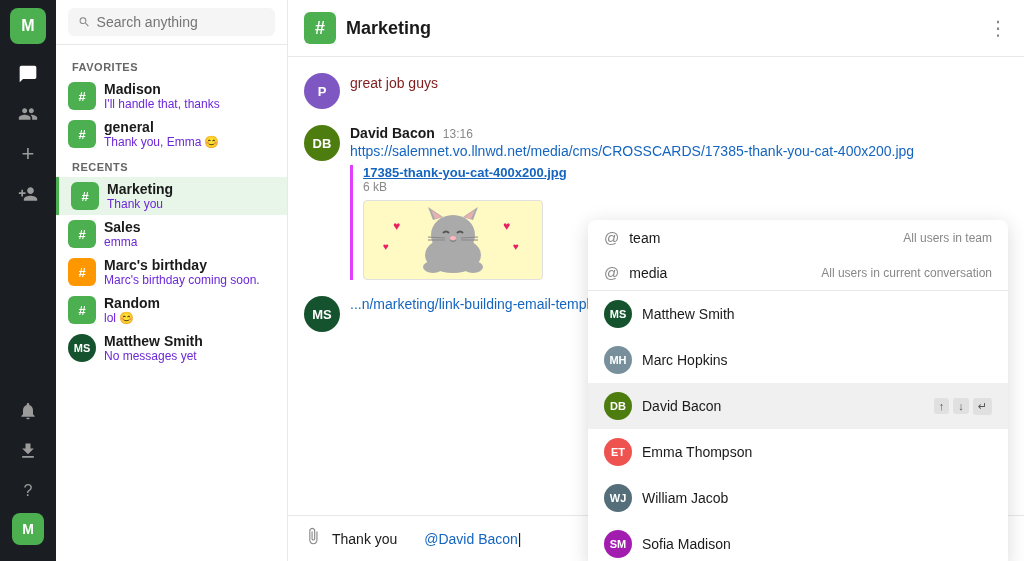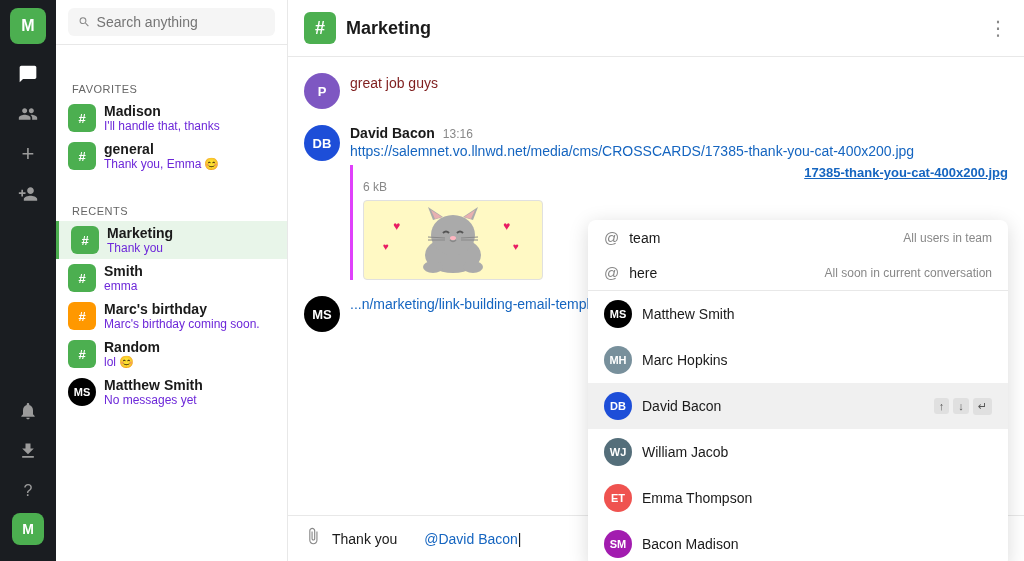--- a/index.html
+++ b/index.html
@@ -55,24 +55,23 @@
       background: #f5f5f5;
       border-radius: 6px;
       padding: 6px 10px;
     }
     .search-input-wrap input {
       border: none; background: transparent; font-size: 14px; color: #666; outline: none; width: 100%;
     }
 
     .sidebar-content { overflow-y: auto; flex: 1; padding: 8px 0; }
     .section-label {
-      font-size: 11px; font-weight: 400; color: #666;
+      font-size: 11px; font-weight: 700; color: #666;
       padding: 8px 16px 4px;
       letter-spacing: 0.5px;
-      margin-top: 22px;
     }
     .channel-item {
       display: flex; align-items: center; gap: 8px;
       padding: 4px 12px;
       cursor: pointer;
       border-radius: 0;
       position: relative;
     }
     .channel-item.active { background: #e8f5e9; border-left: 3px solid #4caf50; }
     .channel-avatar {
@@ -128,21 +127,21 @@
     .msg-author { font-weight: 700; font-size: 14px; color: #1a1a1a; }
     .msg-time { font-size: 12px; color: #888; text-align: center; }
     .msg-text { font-size: 14px; color: #7f1d1d; line-height: 1.5; }
     .msg-link { color: #1565c0; text-decoration: none; font-size: 14px; }
 
     .file-preview {
       border-left: 3px solid #e040fb;
       padding-left: 10px;
       margin-top: 6px;
     }
-    .file-name { color: #1565c0; font-size: 13px; font-weight: 600; text-decoration: underline; cursor: pointer; text-align: right; }
+    .file-name { color: #1565c0; font-size: 13px; font-weight: 600; text-decoration: underline; cursor: pointer; }
     .file-size { font-size: 12px; color: #888; margin-bottom: 6px; }
     .file-thumb {
       width: 180px; height: 80px;
       background: #fff9c4;
       border-radius: 4px;
       overflow: hidden;
       display: flex; align-items: center; justify-content: center;
       border: 1px solid #e0e0e0;
     }
     
@@ -183,22 +182,22 @@
       background: #fff;
     }
     .attach-icon { color: #888; font-size: 18px; cursor: pointer; }
     .input-field {
       flex: 1; border: none; outline: none; font-size: 14px; color: #1a1a1a;
     }
     .mention-highlight { color: #1565c0; margin-left: 23px; }
     .emoji-icon { color: #888; font-size: 18px; cursor: pointer; }
 
     
-    .av-david { background: #1d4ed8; }
-    .av-matthew { background: #000000; }
+    .av-david { background: #4d7c0f; }
+    .av-matthew { background: #14532d; }
     .av-marc { background: #78909c; }
     .av-william { background: #546e7a; }
     .av-emma { background: #ef5350; }
     .av-sofia { background: #a21caf; }
     .av-msg1 { background: #7e57c2; }
   </style>
 </head>
 <body>
 
 <div class="icon-rail">
@@ -270,21 +269,21 @@
       <div class="channel-avatar ch-green">#</div>
       <div class="channel-info">
         <div class="channel-name">Marketing</div>
         <div class="channel-preview">Thank you</div>
       </div>
     </div>
 
     <div class="channel-item">
       <div class="channel-avatar ch-green">#</div>
       <div class="channel-info">
-        <div class="channel-name">Smith</div>
+        <div class="channel-name">Sales</div>
         <div class="channel-preview">emma</div>
       </div>
     </div>
 
     <div class="channel-item">
       <div class="channel-avatar ch-orange">#</div>
       <div class="channel-info">
         <div class="channel-name">Marc's birthday</div>
         <div class="channel-preview">Marc's birthday coming soon.</div>
       </div>
@@ -388,22 +387,22 @@
 
   <div class="mention-dropdown">
 
     <div class="mention-item">
       <span class="mention-at">@</span>
       <span class="mention-name">team</span>
       <span class="mention-desc">All users in team</span>
     </div>
     <div class="mention-item">
       <span class="mention-at">@</span>
-      <span class="mention-name">here</span>
-      <span class="mention-desc">All soon in current conversation</span>
+      <span class="mention-name">media</span>
+      <span class="mention-desc">All users in current conversation</span>
     </div>
     <div class="divider"></div>
 
     <div class="mention-item">
       <div class="mention-avatar av-matthew">MS</div>
       <span class="mention-name">Matthew Smith</span>
     </div>
     <div class="mention-item">
       <div class="mention-avatar av-marc">MH</div>
       <span class="mention-name">Marc Hopkins</span>
@@ -411,30 +410,30 @@
     <div class="mention-item selected">
       <div class="mention-avatar av-david">DB</div>
       <span class="mention-name">David Bacon</span>
       <div class="mention-keys">
         <span class="key-badge">↑</span>
         <span class="key-badge">↓</span>
         <span class="key-badge">↵</span>
       </div>
     </div>
     <div class="mention-item">
+      <div class="mention-avatar av-emma">ET</div>
+      <span class="mention-name">Emma Thompson</span>
+    </div>
+    <div class="mention-item">
       <div class="mention-avatar av-william">WJ</div>
       <span class="mention-name">William Jacob</span>
     </div>
     <div class="mention-item">
-      <div class="mention-avatar av-emma">ET</div>
-      <span class="mention-name">Emma Thompson</span>
-    </div>
-    <div class="mention-item">
       <div class="mention-avatar av-sofia">SM</div>
-      <span class="mention-name">Bacon Madison</span>
+      <span class="mention-name">Sofia Madison</span>
     </div>
   </div>
 
   <div class="input-bar">
     <span class="attach-icon">
       <svg width="18" height="18" viewBox="0 0 24 24" fill="#888">
           <path d="M16.5 6v11.5c0 2.21-1.79 4-4 4s-4-1.79-4-4V5c0-1.38 1.12-2.5 2.5-2.5s2.5 1.12 2.5 2.5v10.5c0 .55-.45 1-1 1s-1-.45-1-1V6H10v9.5c0 1.38 1.12 2.5 2.5 2.5s2.5-1.12 2.5-2.5V5c0-2.21-1.79-4-4-4S7 2.79 7 5v12.5c0 3.04 2.46 5.5 5.5 5.5s5.5-2.46 5.5-5.5V6h-1.5z"></path>
         </svg>
     </span>
     <div class="input-field">

